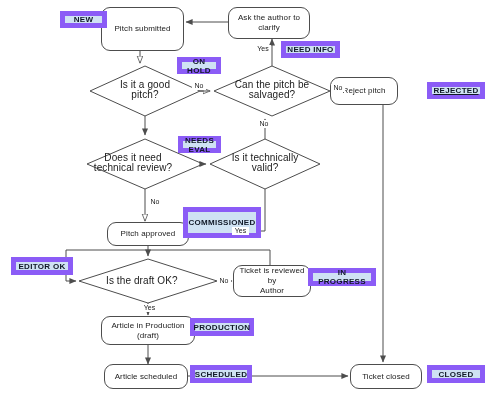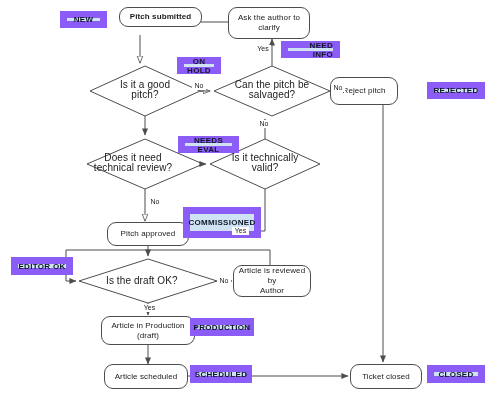--- a/index.html
+++ b/index.html
@@ -48,21 +48,21 @@
     line-height: 10px;
     color: #1a1a1a;
     letter-spacing: 0.1px;
     z-index: 3;
     pointer-events: none;
   }
   .badge {
     position: absolute;
     box-sizing: border-box;
     background: #cfe2f3;
-    border: 7px solid #8b5cf6;
+    border: 5px solid #8b5cf6;
     display: flex;
     align-items: center;
     justify-content: center;
     text-align: center;
     font-size: 8px;
     font-weight: bold;
     color: #101826;
     letter-spacing: 0.3px;
     z-index: 4;
   }
@@ -132,39 +132,39 @@
 
       <path d="M148,345 L148,364" marker-end="url(#arrowFilled)"></path>
 
       <path d="M185,376 L348,376" marker-end="url(#arrowFilled)"></path>
 
       <path d="M383,105 L383,362" marker-end="url(#arrowFilled)"></path>
 
     </g>
   </svg>
 
-  <div class="node-box" style="left:119px; top:7px; width:83px; height:20px;font-weight:bold;">
+  <div class="node-box" style="left:101px; top:7px; width:83px; height:44px;">
     <span>Pitch submitted</span>
   </div>
 
   <div class="node-box" style="left:228px; top:7px; width:82px; height:32px; flex-direction:column;">
     <span>Ask the author to</span>
     <span>clarify</span>
   </div>
 
   <div class="node-box" style="left:330px; top:77px; width:68px; height:28px;">
     <span>Reject pitch</span>
   </div>
 
   <div class="node-box" style="left:107px; top:222px; width:82px; height:24px;">
     <span>Pitch approved</span>
   </div>
 
   <div class="node-box" style="left:233px; top:265px; width:78px; height:32px; flex-direction:column;">
-    <span>Article is reviewed by</span>
+    <span>Ticket is reviewed by</span>
     <span>Author</span>
   </div>
 
   <div class="node-box" style="left:101px; top:316px; width:94px; height:29px; flex-direction:column;">
     <span>Article in Production</span>
     <span>(draft)</span>
   </div>
 
   <div class="node-box" style="left:104px; top:364px; width:84px; height:25px;justify-content:center;">
     <span>Article scheduled</span>
@@ -203,36 +203,39 @@
   </div>
 
   <div class="badge" style="left:177px; top:57px; width:44px; height:17px;">
     <span>ON HOLD</span>
   </div>
 
   <div class="badge" style="left:281px; top:41px; width:59px; height:17px;text-align:right;">
     <span>NEED INFO</span>
   </div>
 
-  <div class="badge" style="left:427px; top:82px; width:58px; height:17px;">
+  <div class="badge" style="left:427px; top:82px; width:58px; height:17px;text-decoration:underline;">
     <span>REJECTED</span>
   </div>
 
-  <div class="badge" style="left:178px; top:136px; width:61px; height:17px;">
+  <div class="badge" style="left:178px; top:136px; width:43px; height:17px;">
     <span>NEEDS EVAL</span>
   </div>
 
   <div class="badge" style="left:183px; top:207px; width:78px; height:31px;">
     <span>COMMISSIONED</span>
   </div>
 
   <div class="badge" style="left:11px; top:257px; width:62px; height:18px;">
     <span>EDITOR OK</span>
   </div>
 
+  <div class="badge" style="left:308px; top:268px; width:68px; height:18px;">
+    <span>IN PROGRESS</span>
+  </div>
 
   <div class="badge" style="left:190px; top:318px; width:64px; height:18px;">
     <span>PRODUCTION</span>
   </div>
 
   <div class="badge" style="left:190px; top:365px; width:62px; height:18px;">
     <span>SCHEDULED</span>
   </div>
 
   <div class="badge" style="left:427px; top:365px; width:58px; height:18px;">

